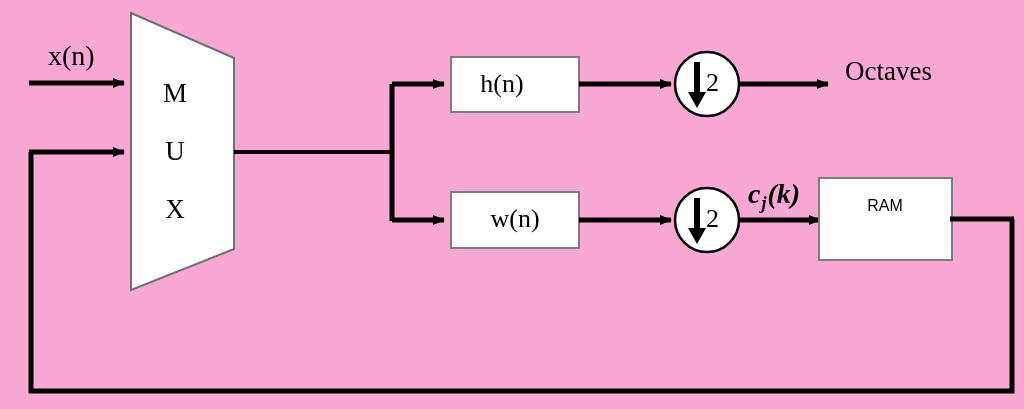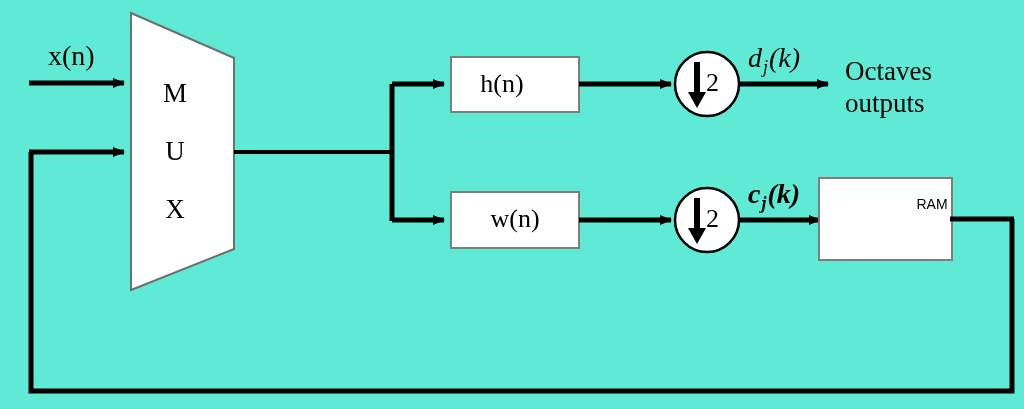--- a/index.html
+++ b/index.html
@@ -7,21 +7,21 @@
     padding: 0;
     background: #ffffff;
   }
   body {
     font-family: "Liberation Serif", serif;
   }
   #canvas {
     position: relative;
     width: 1024px;
     height: 409px;
-    background: #5eead4;
+    background: #f9a8d4;
     overflow: hidden;
   }
   #canvas svg {
     position: absolute;
     left: 0;
     top: 0;
   }
   .lbl {
     position: absolute;
     color: #000000;
@@ -46,25 +46,24 @@
     font-size: 28px;
   }
   .sub {
     font-size: 18px;
     font-style: italic;
     vertical-align: -0.35em;
     padding-left: 1px;
     padding-right: 1px;
   }
   .ram-label {
-    font-size: 14px;
+    font-size: 16px;
     text-align: center;
     width: 132px;
     line-height: 1.25;
-    margin-left: 47px;
   }
   .octaves {
     font-size: 27px;
     line-height: 1.18;
   }
   .down2 {
     font-size: 26px;
   }
 </style>
 </head>
@@ -136,30 +135,26 @@
   <div class="lbl serif mux-letter" style="left:155px; top:196px;">X</div>
 
   <div class="lbl serif block-label" style="left:451px; top:71px; width:102px;">h(n)</div>
 
   <div class="lbl serif block-label" style="left:451px; top:206px; width:128px;">w(n)</div>
 
   <div class="lbl serif down2" style="left:706px; top:70px;">2</div>
 
   <div class="lbl serif down2" style="left:706px; top:206px;">2</div>
 
-  <div class="lbl sig-label" style="left:748px; top:44px;">
-    <span class="mathi">d</span><span class="sub">j</span><span class="mathi">(k)</span>
-  </div>
 
   <div class="lbl sig-label" style="left:748px; top:180px;font-weight:bold;">
     <span class="mathi">c</span><span class="sub">j</span><span class="mathi">(k)</span>
   </div>
 
   <div class="lbl serif octaves" style="left:845px; top:56px;">
     <div>Octaves</div>
-    <div>outputs</div>
   </div>
 
   <div class="lbl sans ram-label" style="left:819px; top:196px;">
     <div>RAM</div>
   </div>
 
 </div>
 
 </body></html>

